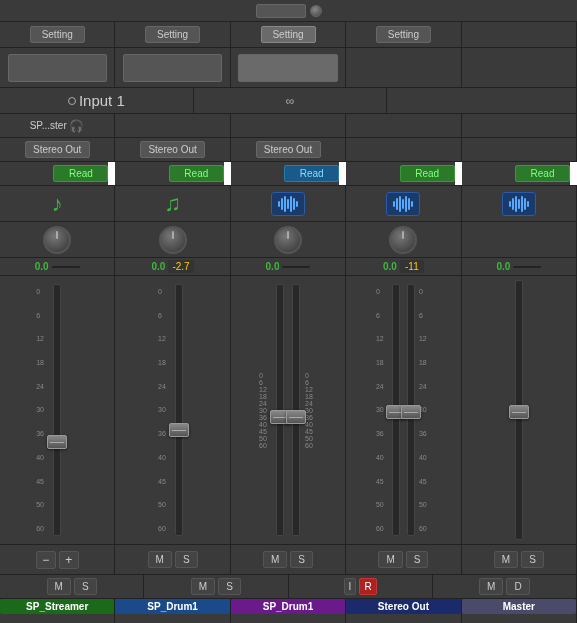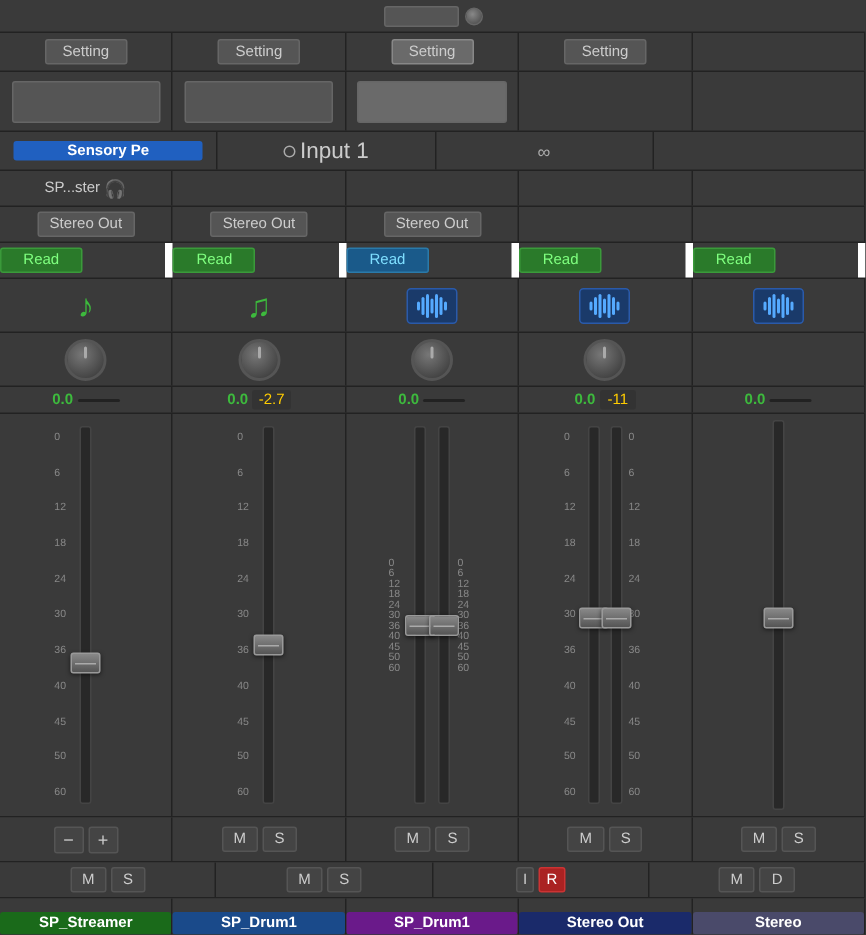--- a/index.html
+++ b/index.html
@@ -224,24 +224,24 @@
       height: 24px;
       display: flex;
       background: #3a3a3a;
       border-bottom: 1px solid #222;
       align-items: center;
     }
 
     .read-cell {
       flex: 1;
       height: 100%;
-      border-right: 5px solid #ffffff;
-      display: flex;
-      align-items: center;
-      justify-content: flex-start;
+      border-right: 7px solid #ffffff;
+      display: flex;
+      align-items: center;
+      justify-content: flex-end;
     }
 
     .read-btn-green {
       background: #2a7a2a;
       border: 1px solid #3a9a3a;
       border-radius: 2px;
       color: #7fff7f;
       font-size: 10px;
       padding: 2px 14px;
       cursor: pointer;
@@ -496,21 +496,21 @@
       display: flex;
       background: #3a3a3a;
       align-items: center;
     }
 
     .channel-label-cell {
       flex: 1;
       height: 100%;
       border-right: 1px solid #222;
       display: flex;
-      align-items: flex-end;
+      align-items: flex-start;
       justify-content: center;
     }
 
     .ch-label {
       color: #fff;
       font-size: 10px;
       font-weight: bold;
       padding: 2px 4px;
       border-radius: 2px;
       width: 100%;
@@ -569,23 +569,20 @@
       <div class="plugin-slot"></div>
     </div>
     <div class="plugin-cell">
       <div class="plugin-slot" style="background:#6a6a6a;"></div>
     </div>
     <div class="plugin-cell"></div>
     <div class="plugin-cell"></div>
   </div>
 
   <div class="instrument-row">
-    <div class="instrument-cell">
-      <div class="instrument-label-blue">Sensory Pe</div>
-    </div>
     <div class="instrument-cell">
       <div class="input-label">
         <div class="circle-dot"></div>
         <span>Input 1</span>
       </div>
     </div>
     <div class="instrument-cell">
       <span class="link-icon">∞</span>
     </div>
     <div class="empty-cell"></div>
@@ -913,17 +910,17 @@
     <div class="channel-label-cell">
       <div class="ch-label ch-label-blue">SP_Drum1</div>
     </div>
     <div class="channel-label-cell">
       <div class="ch-label ch-label-purple">SP_Drum1</div>
     </div>
     <div class="channel-label-cell">
       <div class="ch-label ch-label-dark-blue">Stereo Out</div>
     </div>
     <div class="channel-label-cell">
-      <div class="ch-label ch-label-gray">Stereo</div>
+      <div class="ch-label ch-label-gray">Master</div>
     </div>
   </div>
 
 </div>
 
 </body></html>

